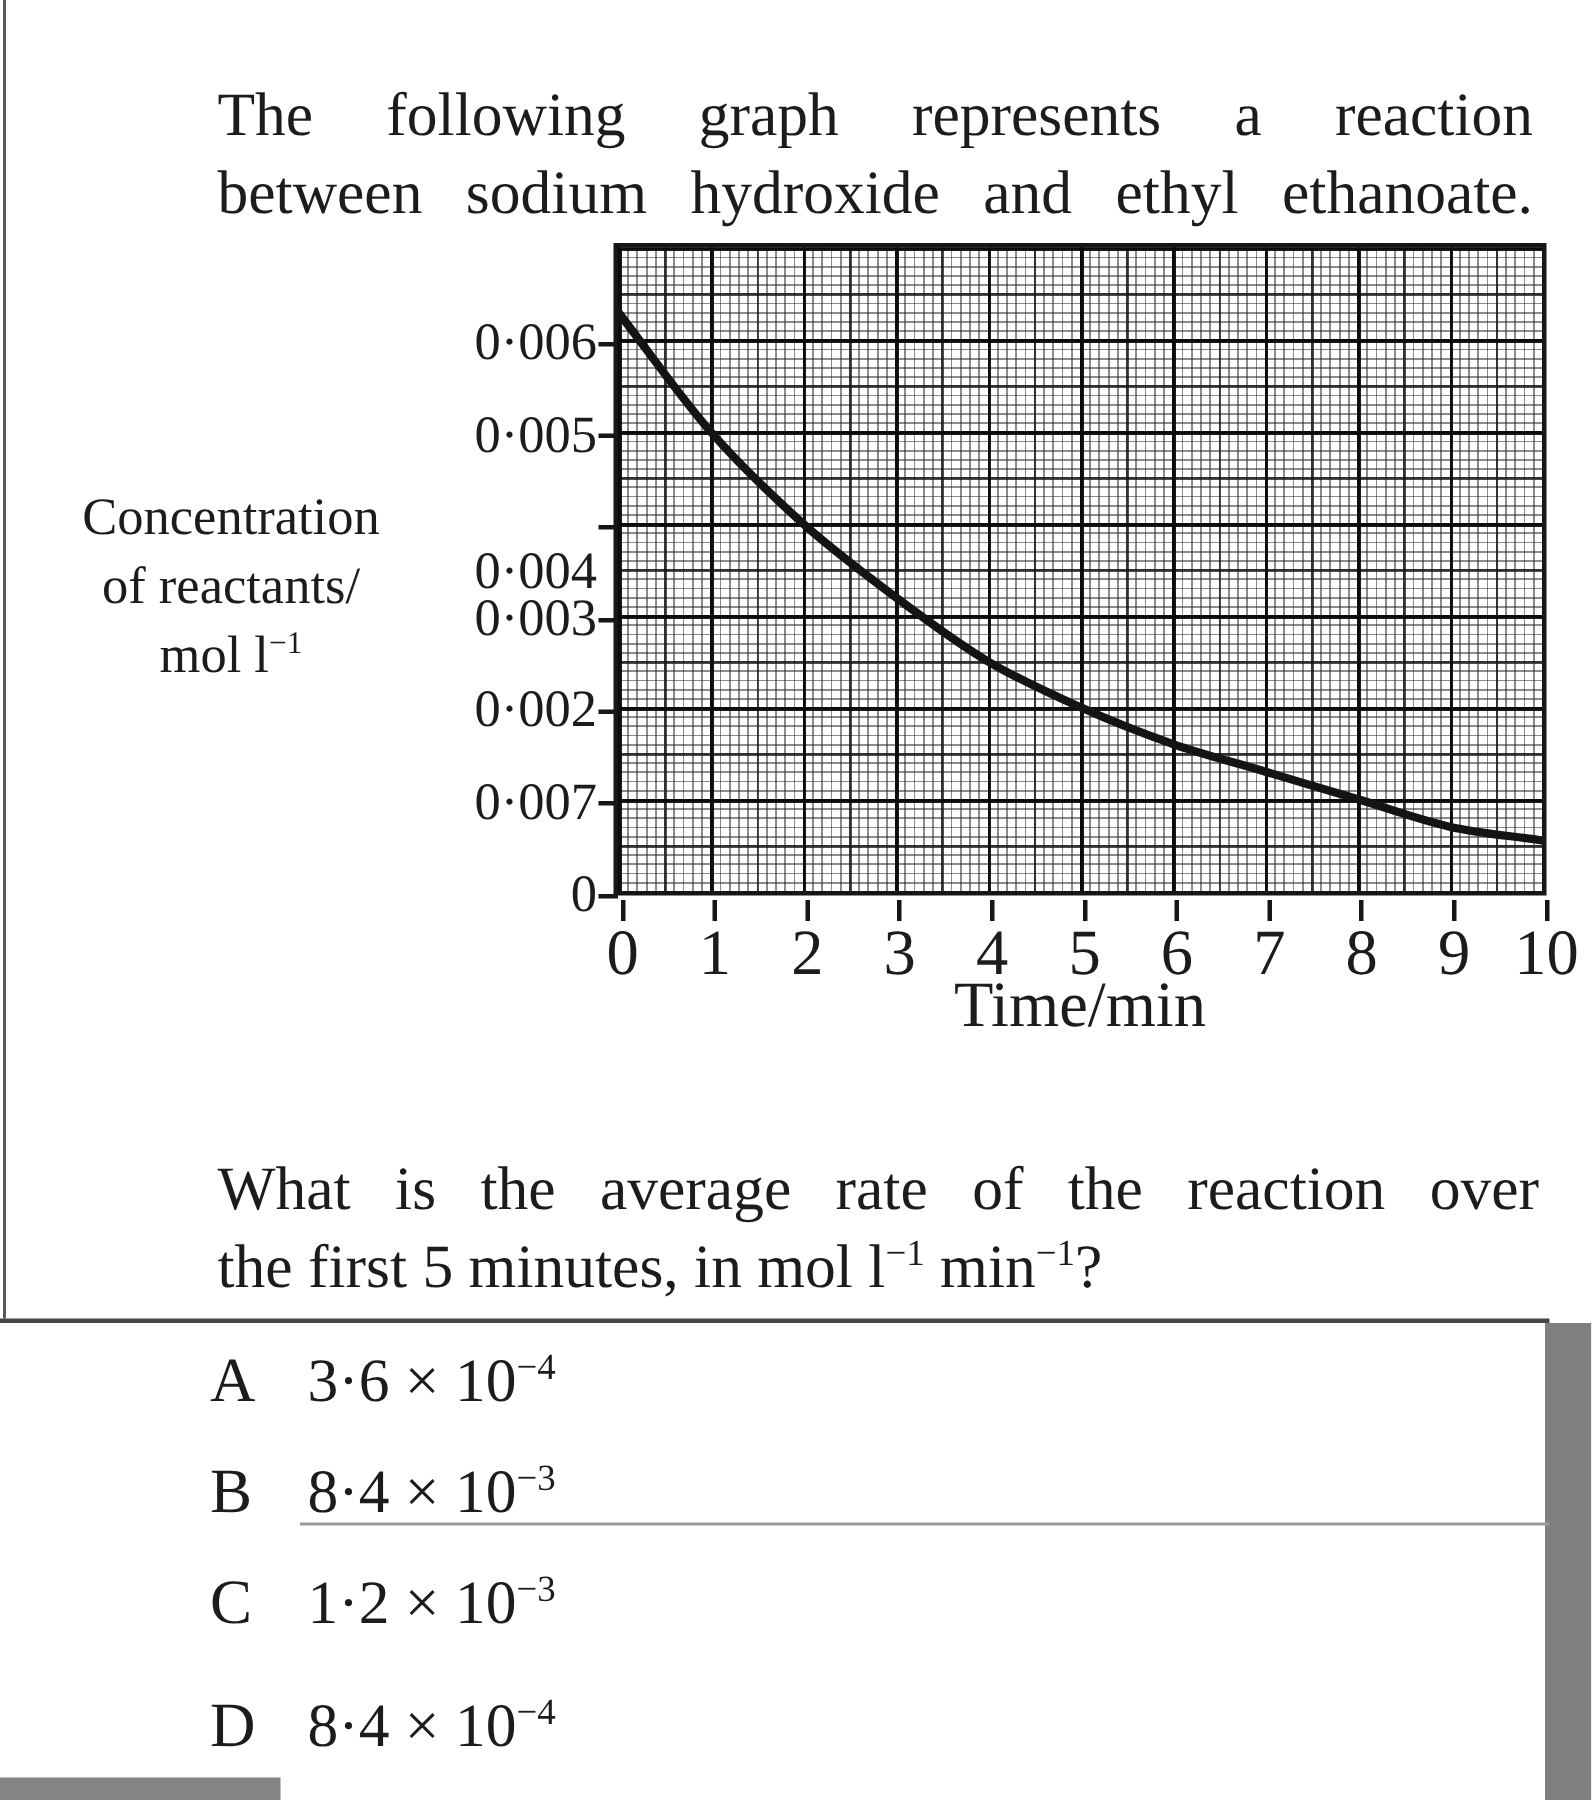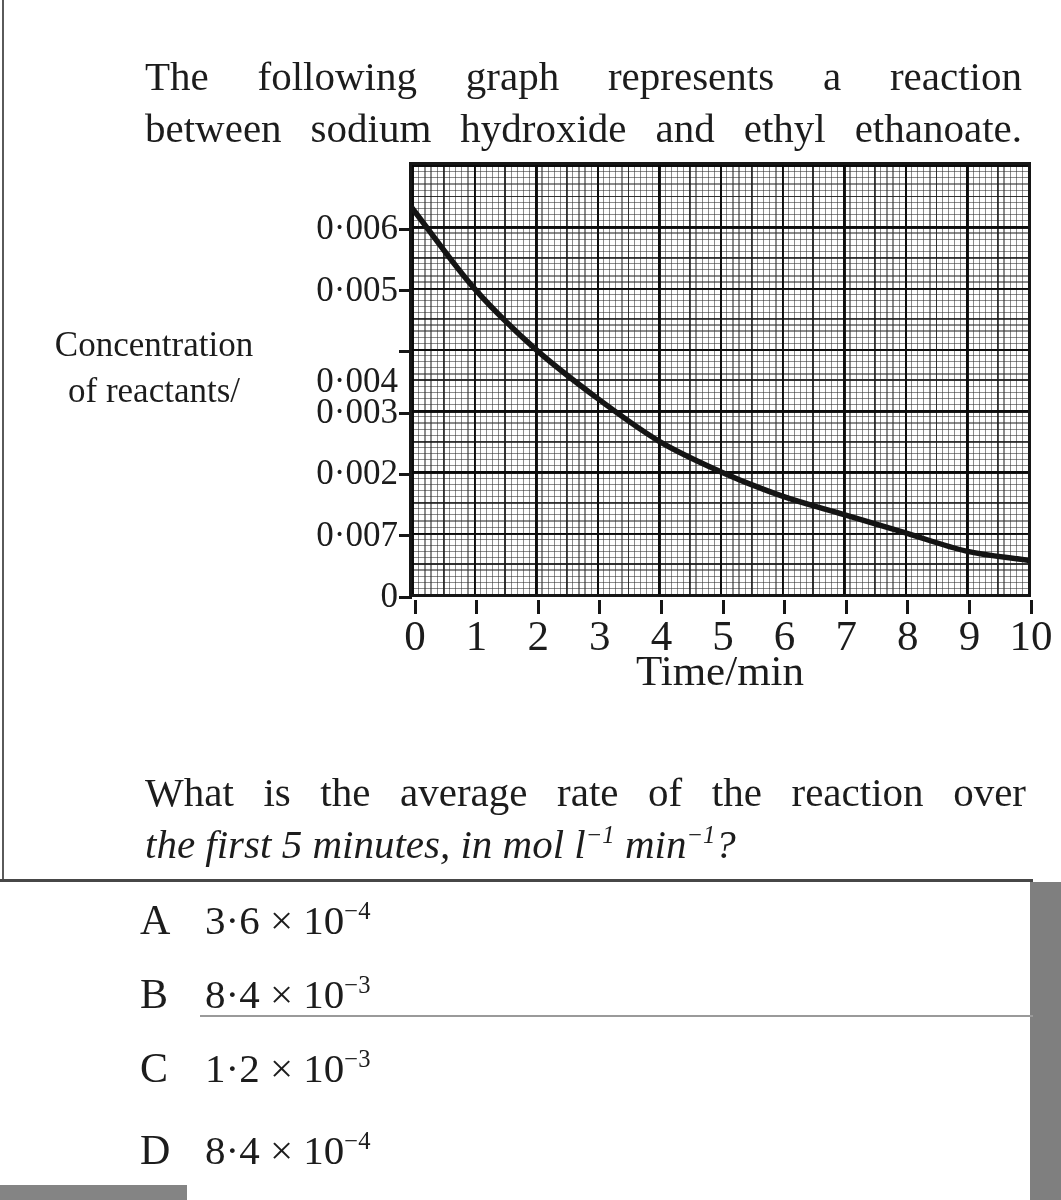--- a/index.html
+++ b/index.html
@@ -11,21 +11,21 @@
   .left-border{position:absolute;left:2px;top:0;width:2px;height:879px;background:#5a5a5a;}
   .panel-divider{position:absolute;left:0;top:879px;width:1033px;height:3px;background:#474747;}
   .gray-band-right{position:absolute;left:1030px;top:882px;width:31px;height:318px;background:#7f7f7f;}
   .gray-bar-bottom{position:absolute;left:0;top:1185px;width:187px;height:15px;background:#848484;}
 
   
   .para{position:absolute;font-size:41px;line-height:52px;}
   .intro{left:145px;top:4px;width:877px;margin-top:46px;}
   .just{text-align:justify;text-align-last:justify;}
   .question{left:145px;top:766px;width:881px;}
-  .q-line2{text-align:left;font-style:italic;}
+  .q-line2{text-align:left;}
 
   sup{font-size:60%;line-height:0;vertical-align:super;letter-spacing:0;}
 
   
   .y-title{position:absolute;left:8px;top:322px;width:292px;text-align:center;
            font-size:35px;line-height:46px;}
 
   
   .plot-frame{position:absolute;left:409px;top:162px;width:616px;height:429px;
               border:3px solid #161616;background:#fefefe;}
@@ -66,20 +66,21 @@
   <div class="gray-bar-bottom"></div>
 
   <div class="para intro">
     <div class="just">The following graph represents a reaction</div>
     <div class="just">between sodium hydroxide and ethyl ethanoate.</div>
   </div>
 
   <div class="y-title">
     <div>Concentration</div>
     <div>of reactants/</div>
+    <div>mol l<sup>−1</sup></div>
   </div>
 
   <div class="plot-frame">
     <div class="grid"></div>
     <svg class="curve-svg" width="616" height="429" viewBox="0 0 616 429">
       <path id="curve-path" d="M 0.0,42.9 C 20.5,69.5 41.1,99.1 61.6,122.6 C 82.1,146.1 102.7,165.5 123.2,183.9 C 143.7,202.2 164.3,217.6 184.8,232.9 C 205.3,248.2 225.9,263.5 246.4,275.8 C 266.9,288.0 287.5,297.2 308.0,306.4 C 328.5,315.6 349.1,323.8 369.6,330.9 C 390.1,338.1 410.7,343.2 431.2,349.3 C 451.7,355.5 472.3,361.6 492.8,367.7 C 513.3,373.8 533.9,381.5 554.4,386.1 C 574.9,390.7 595.5,392.2 616.0,395.3" fill="none" stroke="#141414" stroke-width="5.5" stroke-linecap="round"></path>
     </svg>
   <div class="xtick-mark" style="left: 1.5px;"></div>
       <div class="xtick-label" style="left: -28px;">0</div>
       <div class="xtick-mark" style="left: 63.1px;"></div>

